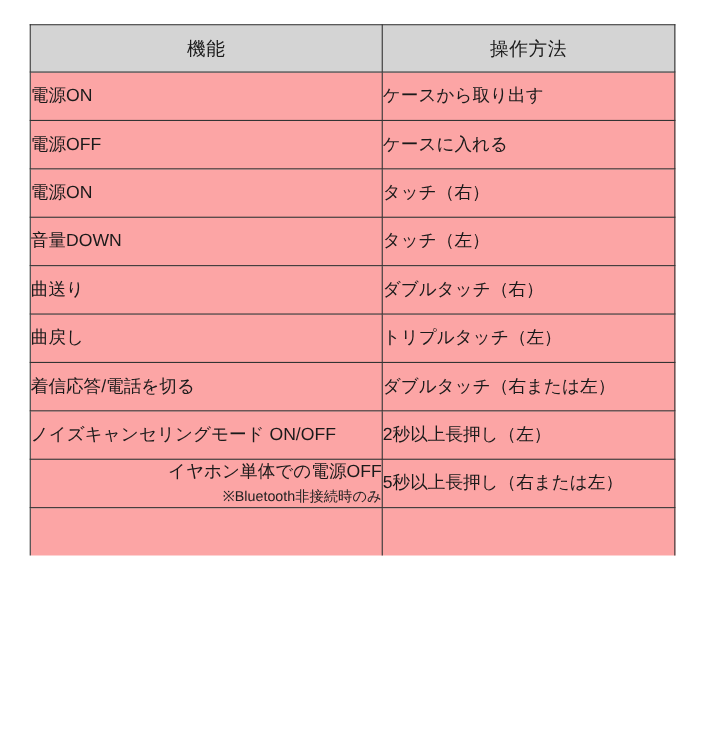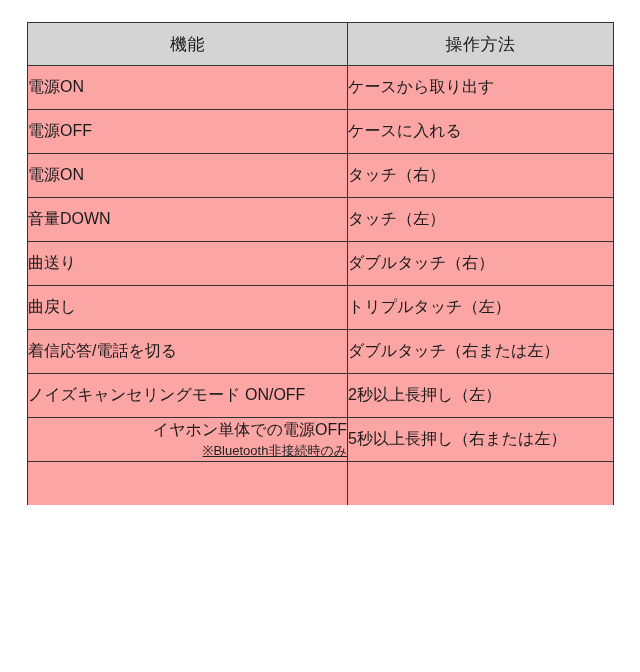--- a/index.html
+++ b/index.html
@@ -69,21 +69,20 @@
   }
   .fn-two-line .line1 {
     display: block;
     font-size: 16px;
   }
   .fn-two-line .line2 {
     display: block;
     font-size: 13px;
     color: #222222;
     margin-top: 1px;
-    text-decoration: underline;
   }
   tr.tall td {
     height: 57px;
   }
   tr.clipped td {
     height: 12px;
     border-bottom: none;
   }
   .clip-filler {
     display: block;

